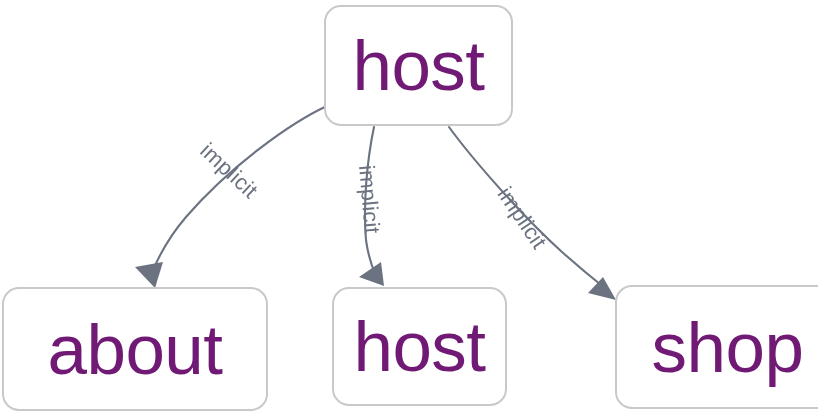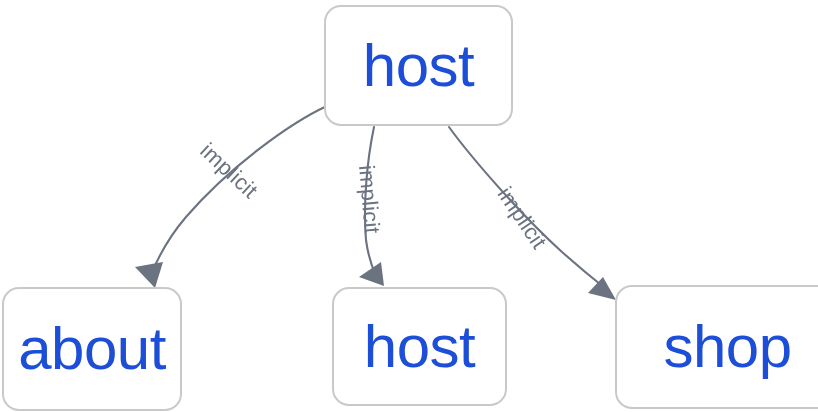--- a/index.html
+++ b/index.html
@@ -29,23 +29,23 @@
     box-sizing: border-box;
     background: #ffffff;
     border: 2px solid #c9c9c9;
     border-radius: 17px;
     display: flex;
     align-items: center;
     justify-content: center;
     z-index: 2;
   }
   .node-label {
-    color: #1d4ed8;
+    color: #701a75;
     font-family: "Liberation Sans", sans-serif;
-    font-size: 60px;
+    font-size: 71px;
     font-weight: 400;
     line-height: 1;
     letter-spacing: -0.5px;
     white-space: nowrap;
     user-select: none;
   }
   .edge-label {
     fill: #6b7280;
     font-family: "Liberation Sans", sans-serif;
     font-size: 22px;
@@ -57,21 +57,21 @@
     stroke: #6b7280;
     stroke-width: 2.1px;
     stroke-linecap: round;
   }
   .arrow-head {
     fill: #6b7280;
   }
 
   
   #node-host  { left: 324px; top: 5px;   width: 189px; height: 121px; }
-  #node-about { left: 2px;   top: 287px; width: 180px; height: 124px; }
+  #node-about { left: 2px;   top: 287px; width: 266px; height: 124px; }
   #node-cart  { left: 332px; top: 287px; width: 175px; height: 119px; }
   #node-shop  { left: 615px; top: 285px; width: 225px; height: 124px; }
 </style>
 </head>
 <body>
 
 <div id="canvas">
 
   <svg id="edge-layer" width="818" height="412" viewBox="0 0 818 412" xmlns="http://www.w3.org/2000/svg">
 

